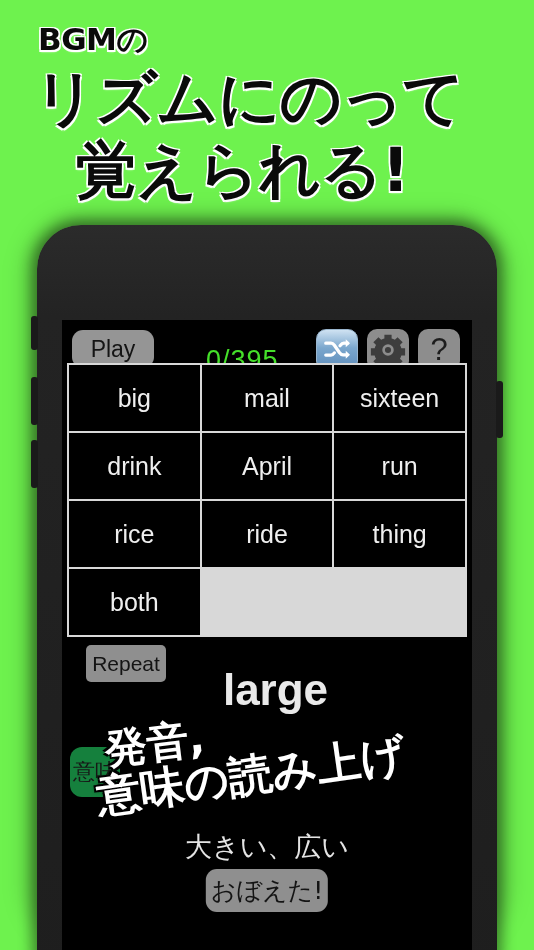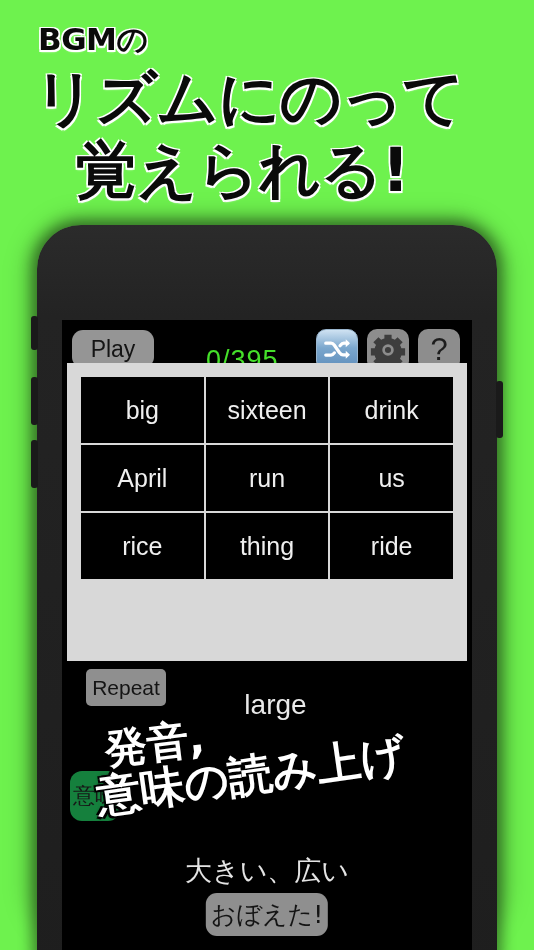--- a/index.html
+++ b/index.html
@@ -182,21 +182,21 @@
 
   
   .grid {
     position: relative;
     margin: 0 5px;
     display: grid;
     grid-template-columns: repeat(3, 1fr);
     grid-template-rows: repeat(4, 66px);
     gap: 2px;
     background: #d8d8d8;
-    padding: 14px;
+    padding: 2px;
     box-sizing: border-box;
   }
   .cell {
     background: #000;
     color: #efefef;
     font-size: 25px;
     display: flex;
     align-items: center;
     justify-content: center;
     cursor: pointer;
@@ -240,22 +240,22 @@
     cursor: pointer;
     font-family: "DejaVu Sans", sans-serif;
   }
   .word-main {
     position: absolute;
     left: 0;
     right: 0;
     top: 28px;
     text-align: center;
     color: #e9e9e9;
-    font-size: 28px;
-    font-weight: 400;
+    font-size: 44px;
+    font-weight: 700;
     margin-left: 17px;
   }
   .word-trans {
     position: absolute;
     left: 0;
     right: 0;
     top: 165px;
     text-align: center;
     color: #e4e4e4;
     font-size: 27px;
@@ -351,28 +351,29 @@
           <circle cx="20" cy="20" r="6.4" fill="#8d8d8d"></circle>
           <circle cx="20" cy="20" r="3.4" fill="#3d3d3d"></circle>
         </svg>
       </div>
 
       <div class="icon-btn help-btn">?</div>
     </div>
 
     <div class="grid">
       <div class="cell">big</div>
+      <div class="cell">mail</div>
       <div class="cell">sixteen</div>
       <div class="cell">drink</div>
       <div class="cell">April</div>
       <div class="cell">run</div>
-      <div class="cell">us</div>
       <div class="cell">rice</div>
+      <div class="cell">ride</div>
       <div class="cell">thing</div>
-      <div class="cell">ride</div>
+      <div class="cell">both</div>
     </div>
 
     <div class="lower">
       <div class="repeat-btn">Repeat</div>
       <div class="word-main">large</div>
       <div class="imi-btn">意味</div>
       <div class="word-trans">大きい、広い</div>
       <div class="learned-btn">おぼえた!</div>
     </div>
 

